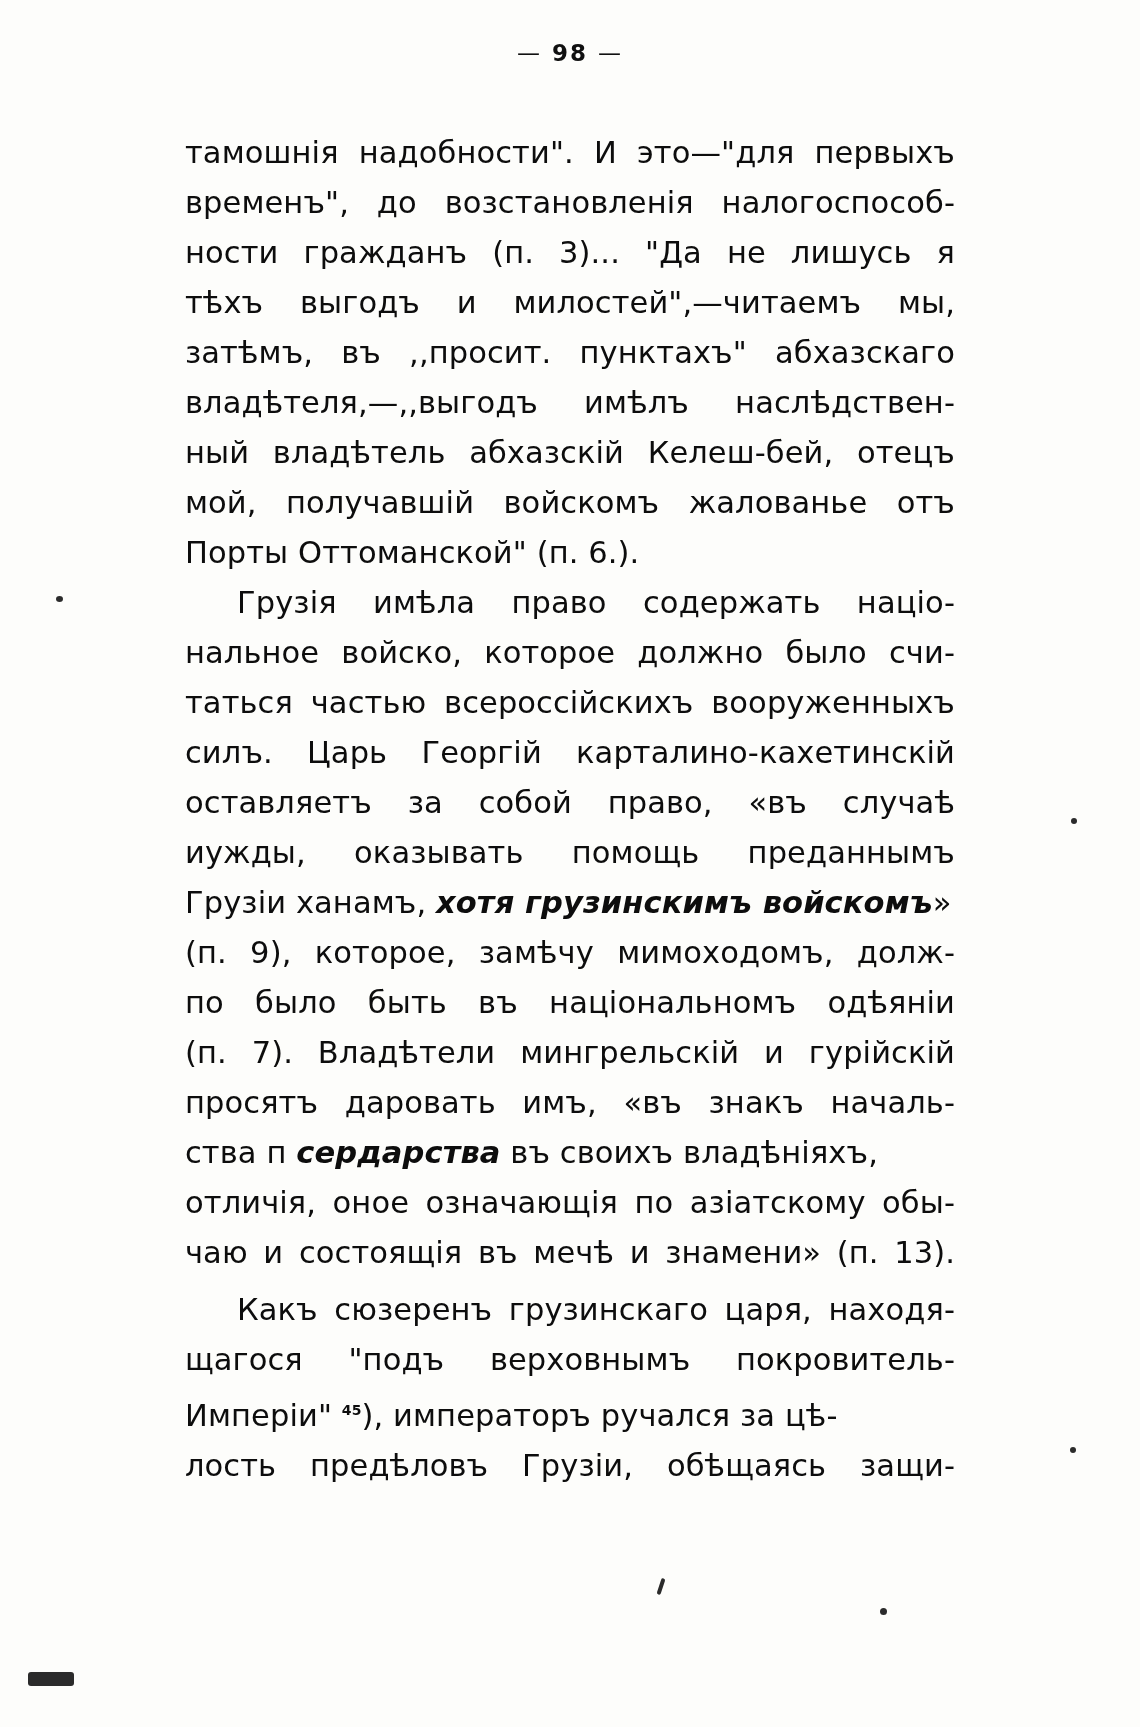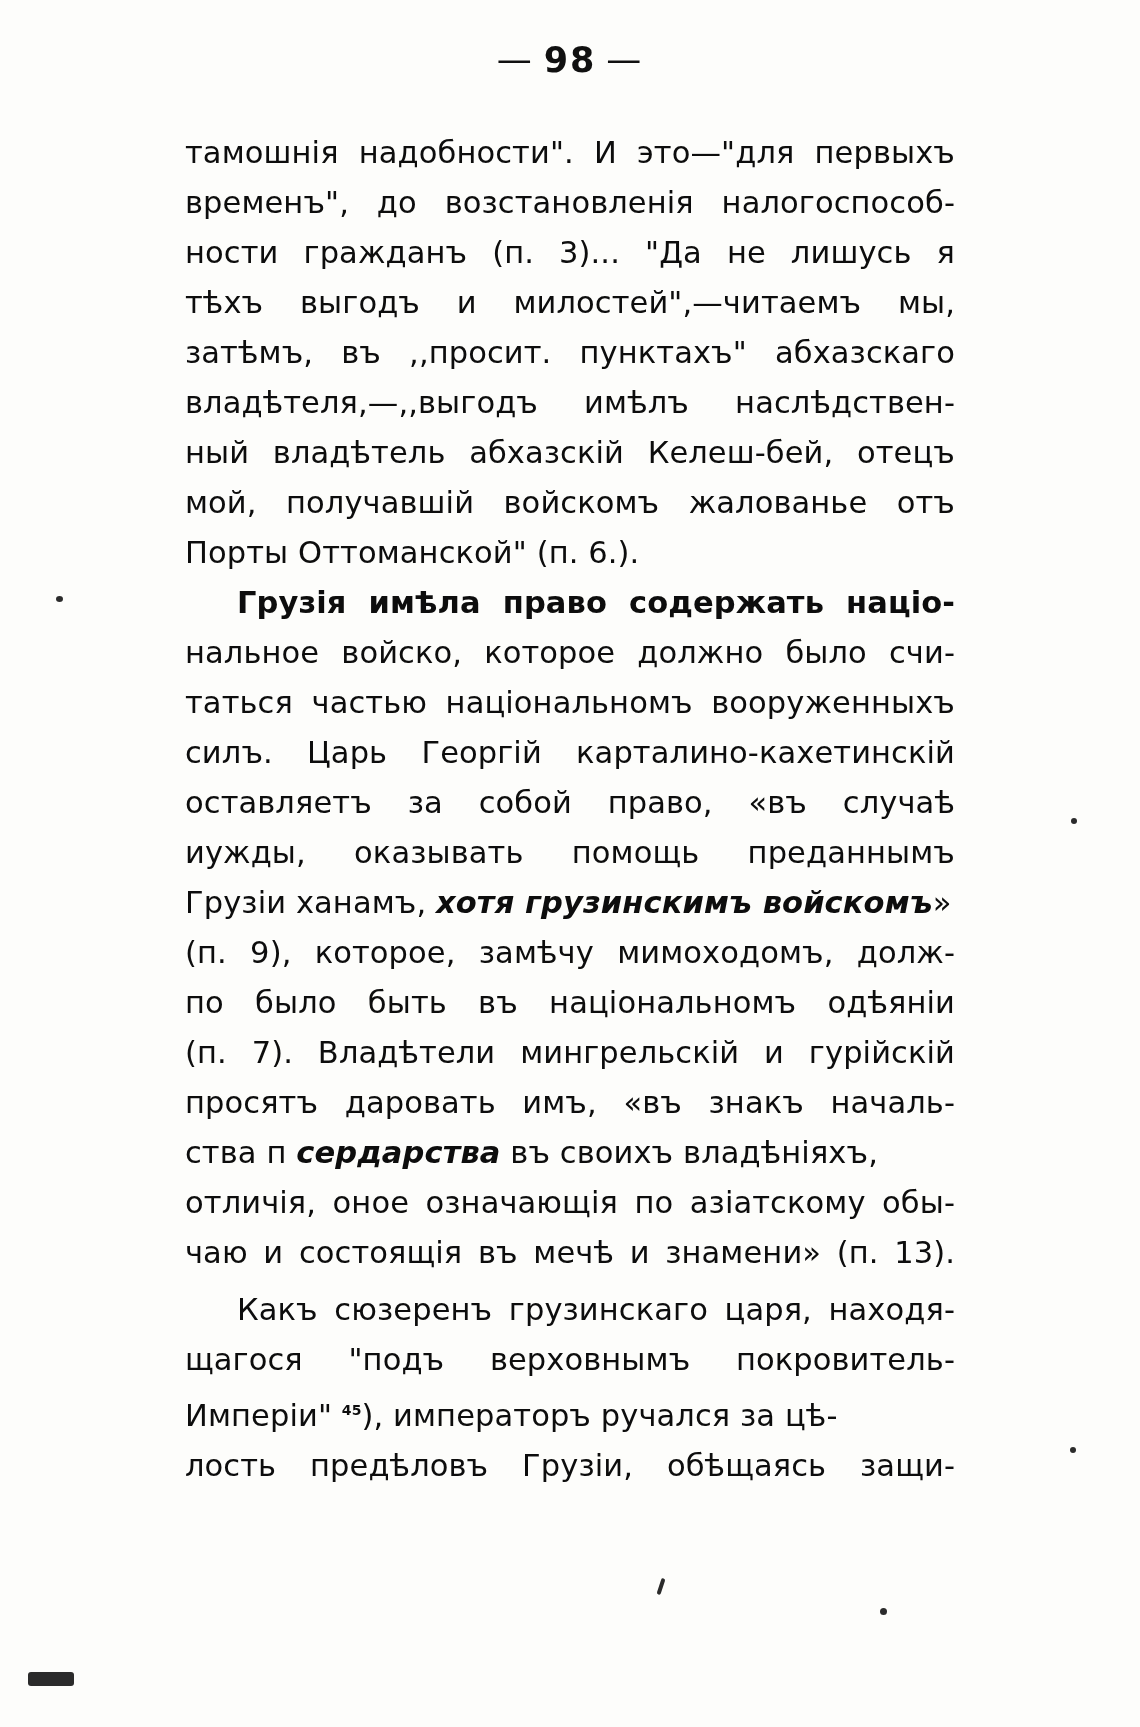--- a/index.html
+++ b/index.html
@@ -19,21 +19,21 @@
     position: absolute;
     inset: 0;
     background: #fdfdfb;
   }
   .page-number {
     position: absolute;
     top: 40px;
     left: 0;
     width: 100%;
     text-align: center;
-    font-size: 35px;
+    font-size: 23px;
     letter-spacing: 2px;
     font-family: "DejaVu Sans", sans-serif;
     font-weight: 700;
     color: #101010;
   }
   .page-number .dash {
     font-weight: 400;
     padding: 0 10px;
   }
   .text-block {
@@ -138,23 +138,23 @@
       <span class="line justify">ности гражданъ (п. 3)... "Да не лишусь я</span>
       <span class="line justify">тѣхъ выгодъ и милостей",—читаемъ мы,</span>
       <span class="line justify">затѣмъ, въ ,,просит. пунктахъ" абхазскаго</span>
       <span class="line justify">владѣтеля,—,,выгодъ имѣлъ наслѣдствен-</span>
       <span class="line justify">ный владѣтель абхазскій Келеш-бей, отецъ</span>
       <span class="line justify">мой, получавшій войскомъ жалованье отъ</span>
       <span class="line">Порты Оттоманской" (п. 6.).</span>
     </p>
 
     <p class="para">
-      <span class="line justify" style="text-indent:52px;font-weight:bold;">Грузія имѣла право содержать націо-</span>
+      <span class="line justify" style="text-indent:52px;">Грузія имѣла право содержать націо-</span>
       <span class="line justify">нальное войско, которое должно было счи-</span>
-      <span class="line justify">таться частью національномъ вооруженныхъ</span>
+      <span class="line justify">таться частью всероссійскихъ вооруженныхъ</span>
       <span class="line justify">силъ. Царь Георгій карталино-кахетинскій</span>
       <span class="line justify">оставляетъ за собой право, «въ случаѣ</span>
       <span class="line justify">иужды, оказывать помощь преданнымъ</span>
       <span class="line"><span>Грузіи ханамъ, </span><span class="ital">хотя   грузинскимъ войскомъ</span><span>»</span></span>
       <span class="line justify">(п. 9), которое, замѣчу мимоходомъ, долж-</span>
       <span class="line justify">по было быть въ національномъ одѣяніи</span>
       <span class="line justify">(п. 7). Владѣтели мингрельскій и гурійскій</span>
       <span class="line justify">просятъ даровать имъ, «въ знакъ началь-</span>
       <span class="line"><span>ства п </span><span class="ital">сердарства</span><span> въ   своихъ   владѣніяхъ,</span></span>
       <span class="line justify">отличія, оное означающія по азіатскому обы-</span>

